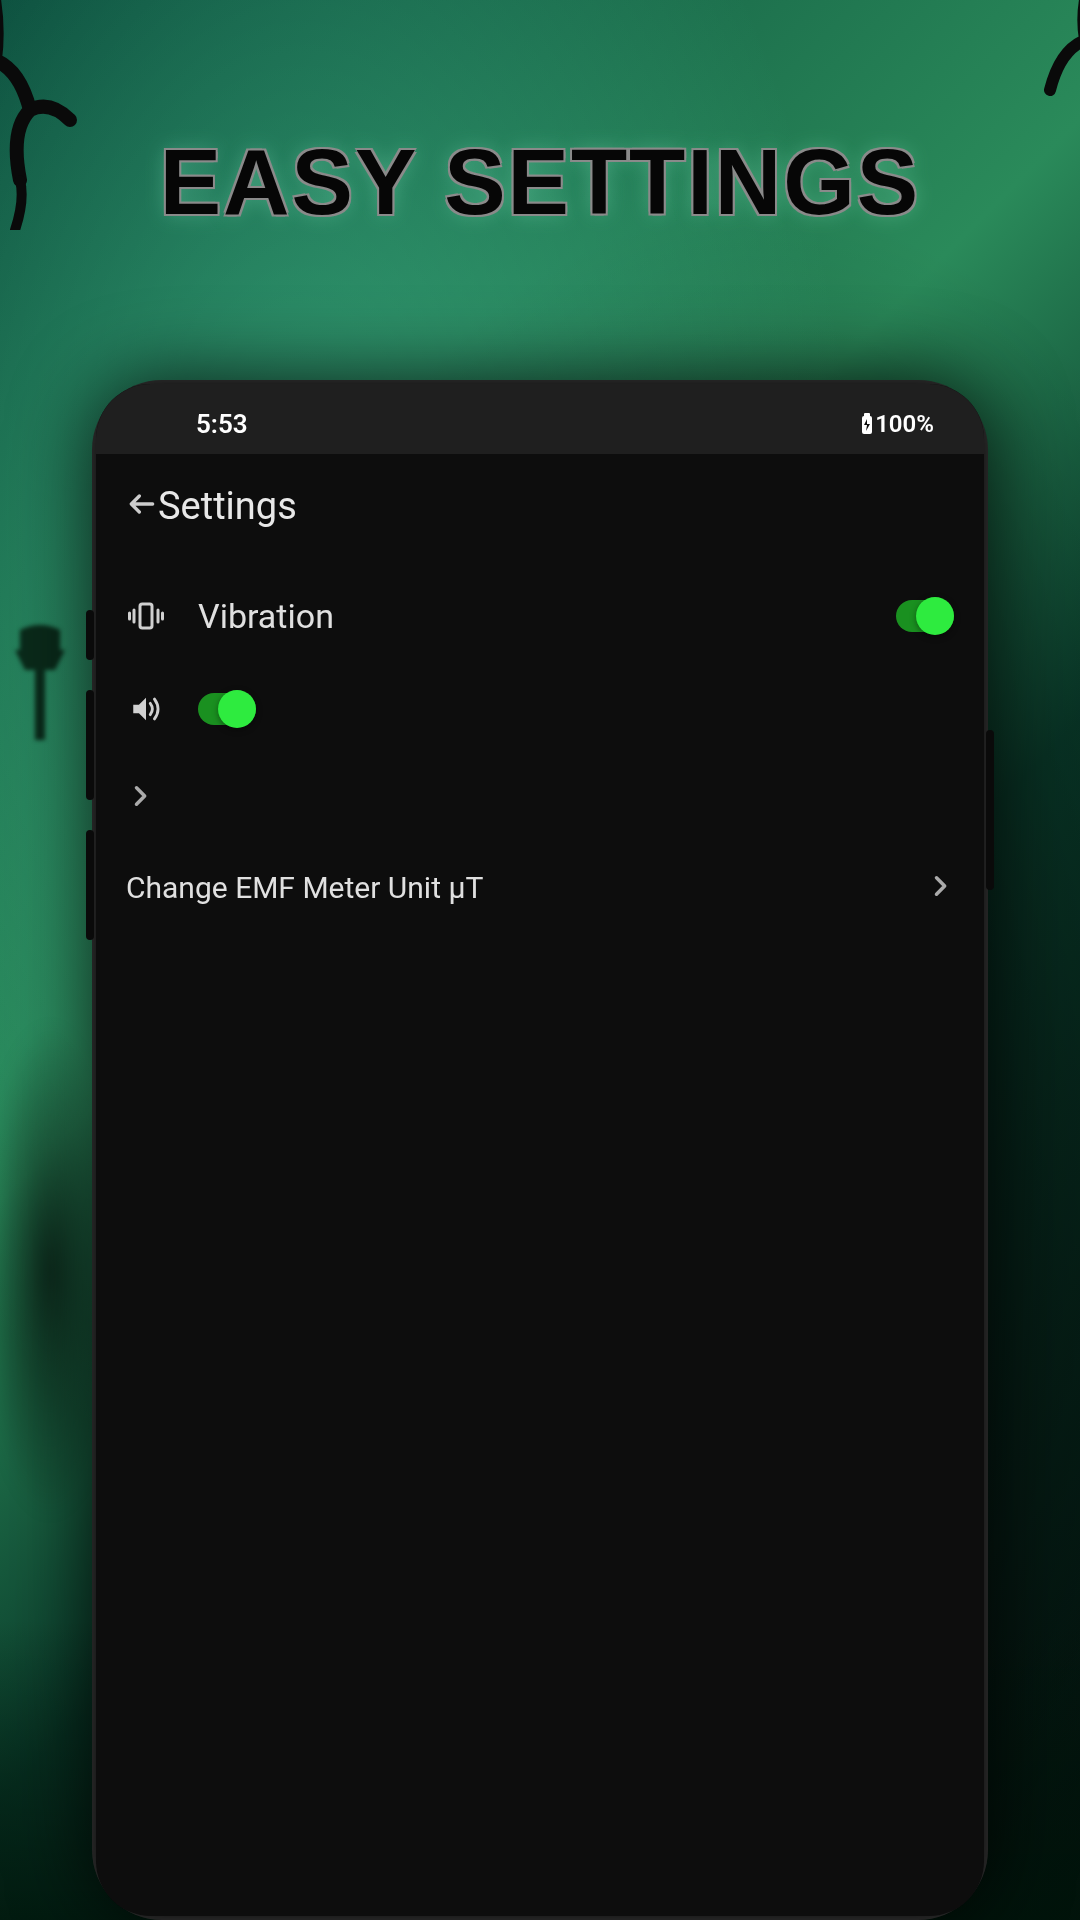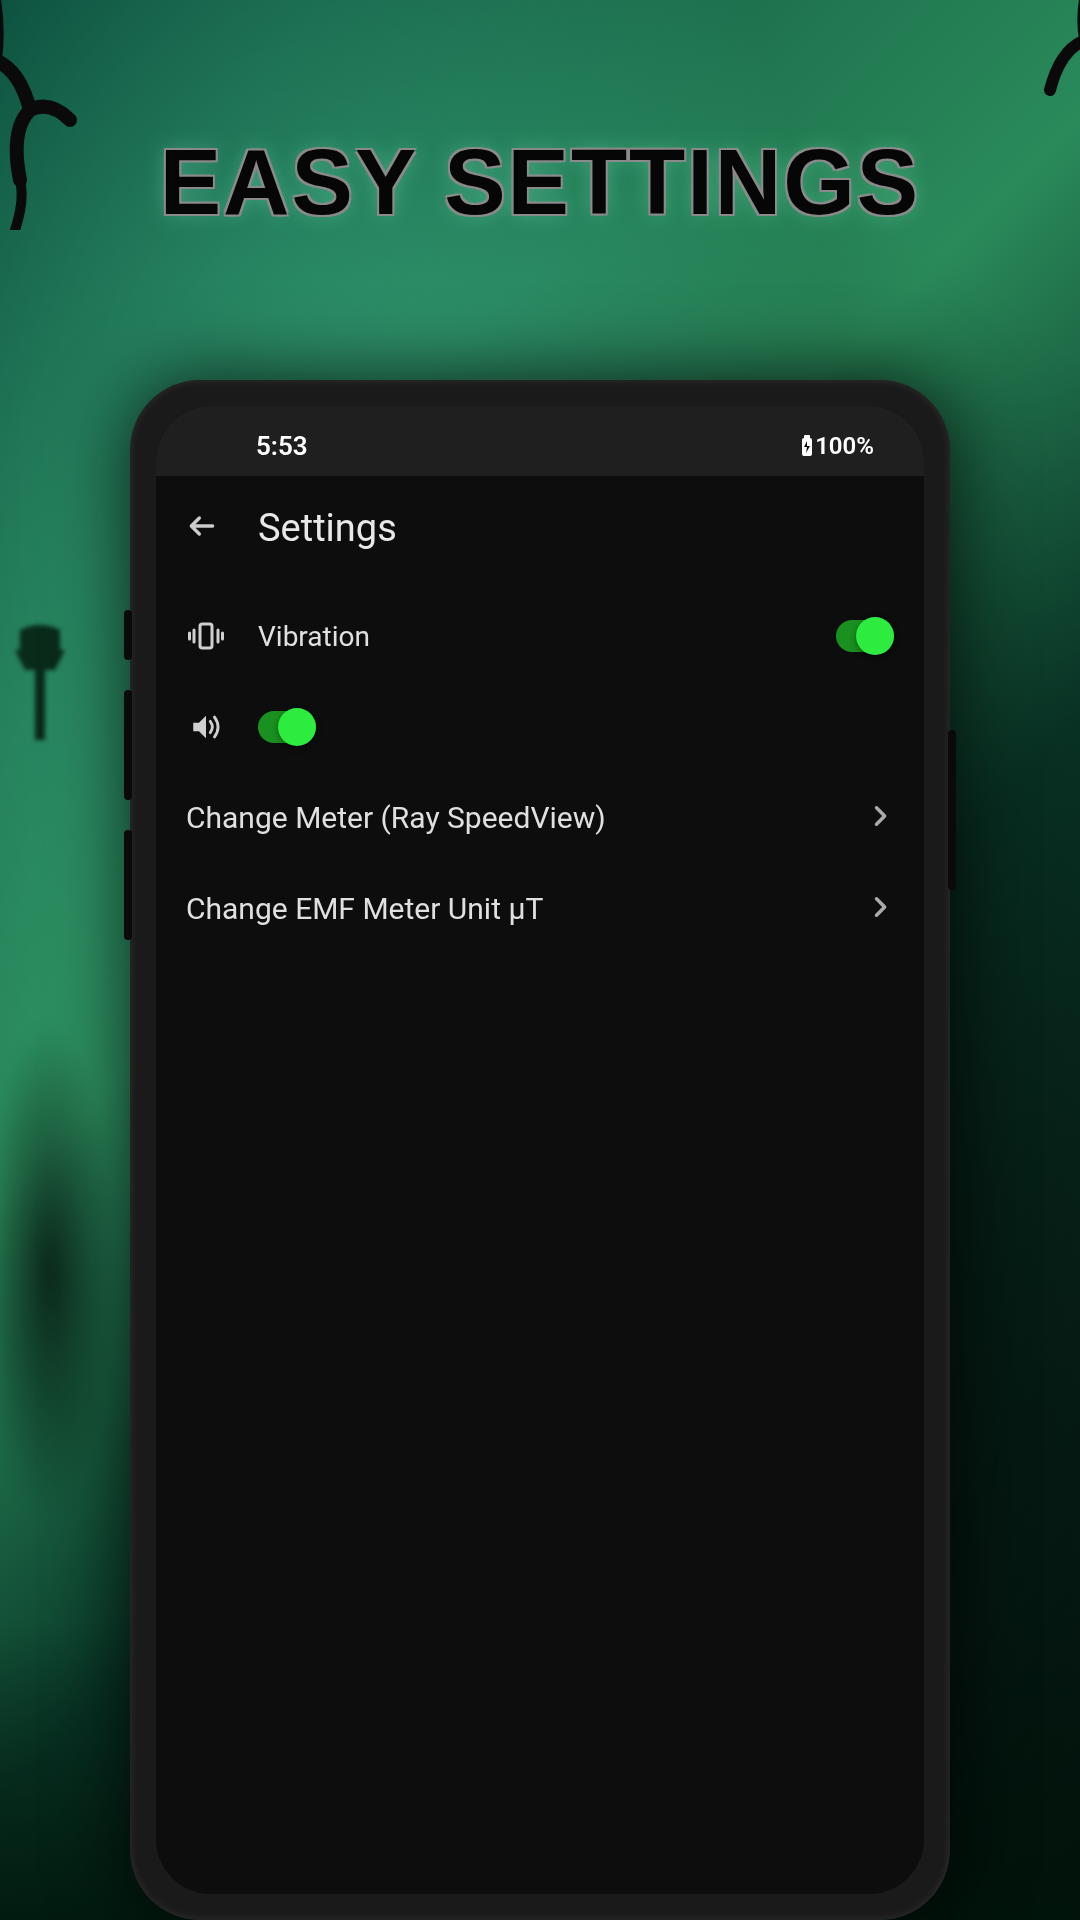--- a/index.html
+++ b/index.html
@@ -90,25 +90,25 @@
       text-transform: uppercase;
       filter: contrast(1.2);
     }
     
     
     .phone-frame {
       position: absolute;
       top: 380px;
       left: 50%;
       transform: translateX(-50%);
-      width: 820px;
+      width: 896px;
       height: 1540px;
       background: #1a1a1a;
       border-radius: 70px;
-      padding: 26px;
+      padding: 4px;
       box-shadow: 0 0 80px rgba(0,0,0,0.8), inset 0 0 10px rgba(255,255,255,0.1);
     }
     
     .phone-side-button {
       position: absolute;
       background: #0a0a0a;
       border-radius: 4px;
     }
     
     .btn-left-1 { left: -6px; top: 230px; width: 8px; height: 50px; }
@@ -185,21 +185,20 @@
       border-radius: 50%;
       position: absolute;
       right: 50px;
     }
     
     
     .app-header {
       display: flex;
       align-items: center;
       padding: 30px 30px 20px 30px;
-      gap: 40px;
     }
     
     .back-arrow {
       color: #ccc;
     }
     
     .header-title {
       color: #e8e8e8;
       font-size: 38px;
       font-weight: 400;
@@ -220,21 +219,21 @@
     .setting-icon {
       width: 40px;
       display: flex;
       justify-content: center;
       color: #d0d0d0;
     }
     
     .setting-label {
       flex: 1;
       color: #e0e0e0;
-      font-size: 28px;
+      font-size: 34px;
       font-weight: 400;
     }
     
     .setting-label-full {
       flex: 1;
       color: #e0e0e0;
       font-size: 30px;
       font-weight: 400;
     }
     
@@ -350,21 +349,20 @@
             <path d="M 15 8 Q 18 12 15 16" stroke="#d0d0d0" stroke-width="2" fill="none" stroke-linecap="round"></path>
             <path d="M 18 5 Q 23 12 18 19" stroke="#d0d0d0" stroke-width="2" fill="none" stroke-linecap="round"></path>
           </svg>
         </span>
         <div class="toggle">
           <div class="toggle-thumb"></div>
         </div>
       </div>
 
       <div class="setting-row">
-        <span class="setting-label-full">Change Meter (Ray SpeedView)</span>
         <span class="chevron">
           <svg width="28" height="28" viewBox="0 0 24 24">
             <path d="M 9 5 L 16 12 L 9 19" stroke="#aaa" stroke-width="3" fill="none" stroke-linecap="round" stroke-linejoin="round"></path>
           </svg>
         </span>
       </div>
 
       <div class="setting-row">
         <span class="setting-label-full">Change EMF Meter Unit µT</span>
         <span class="chevron">

